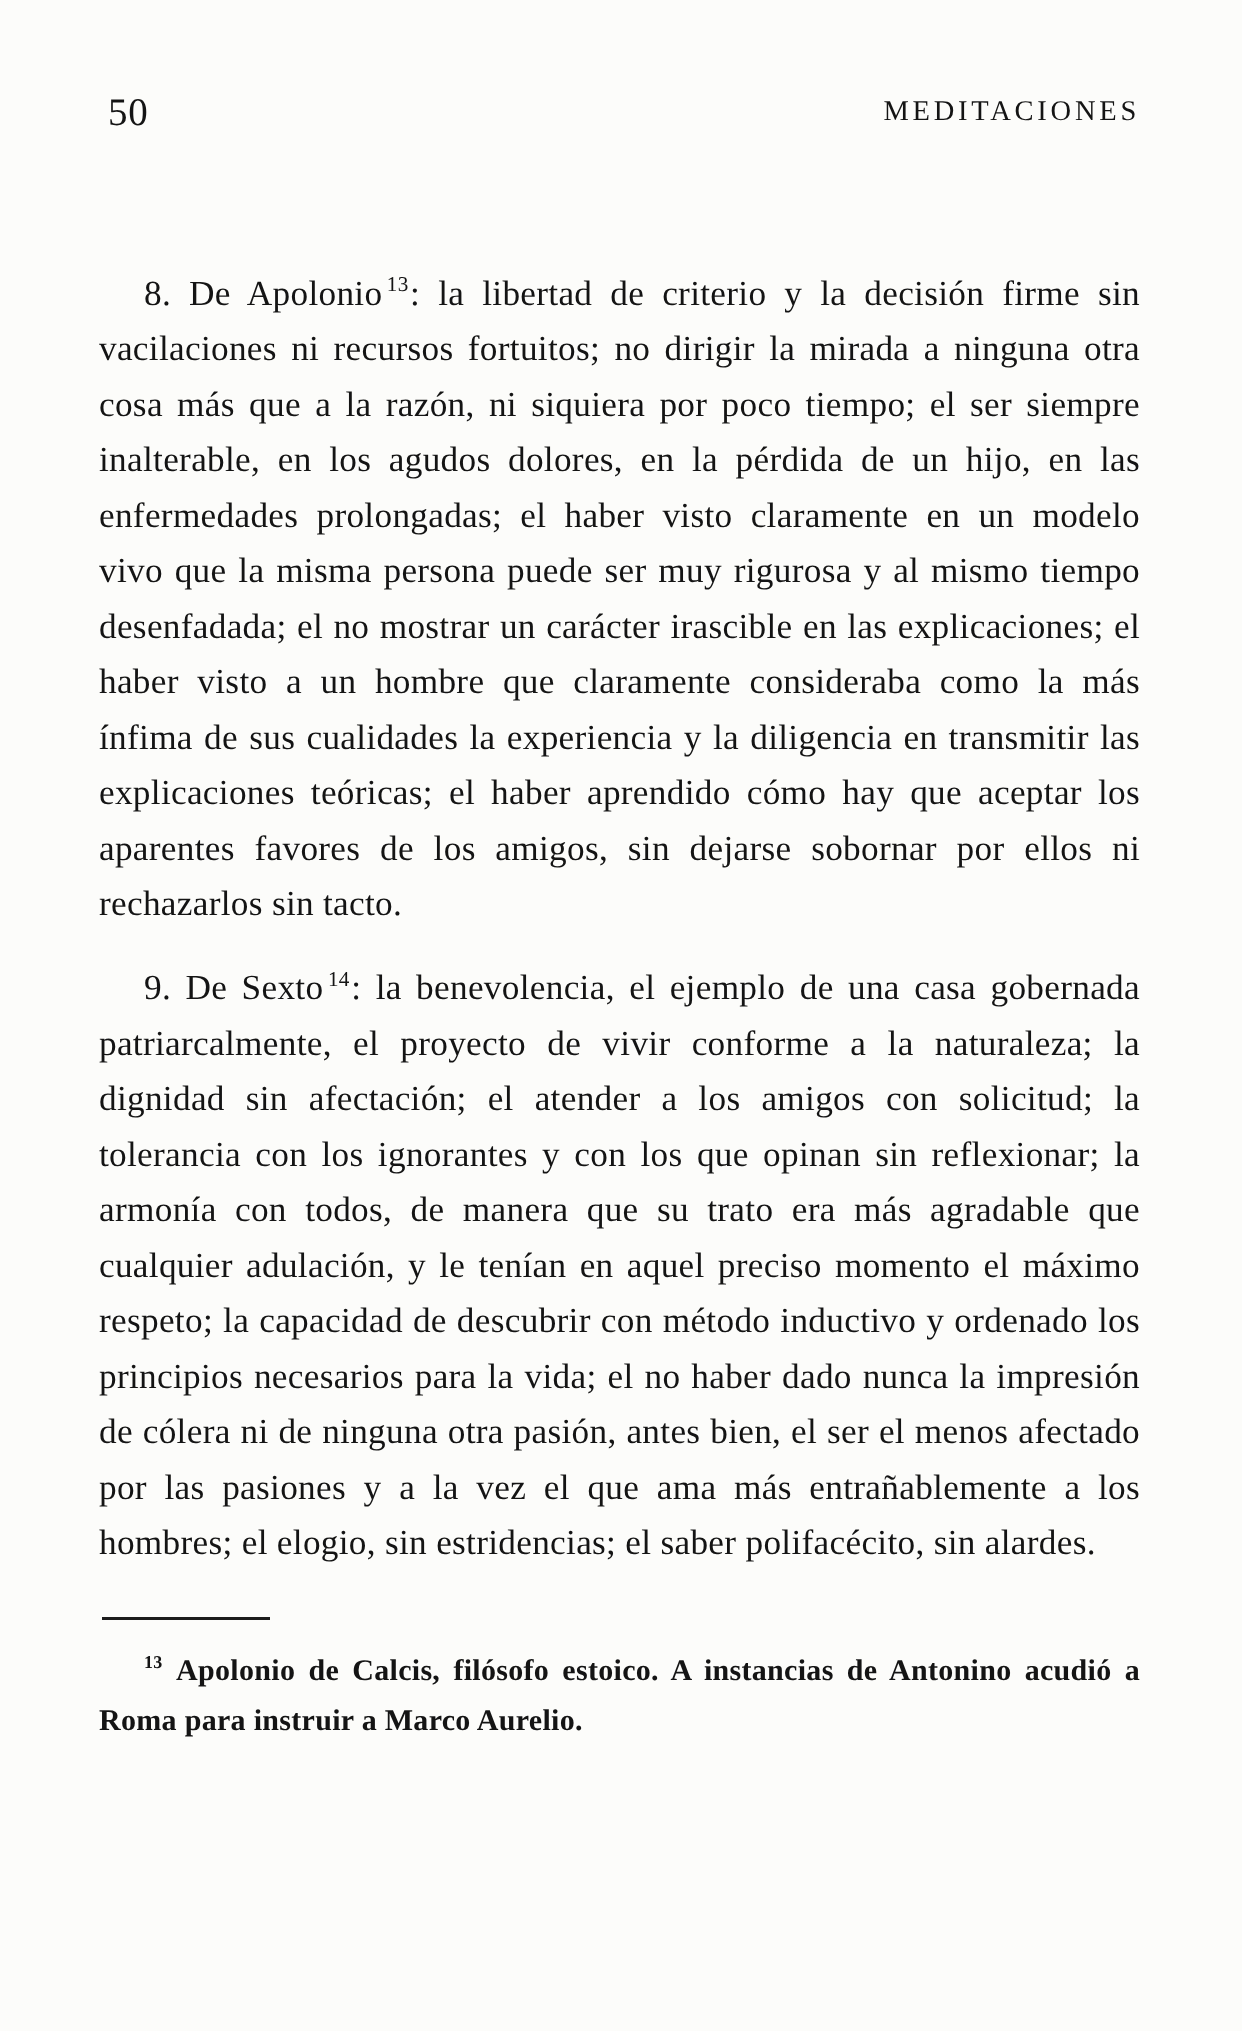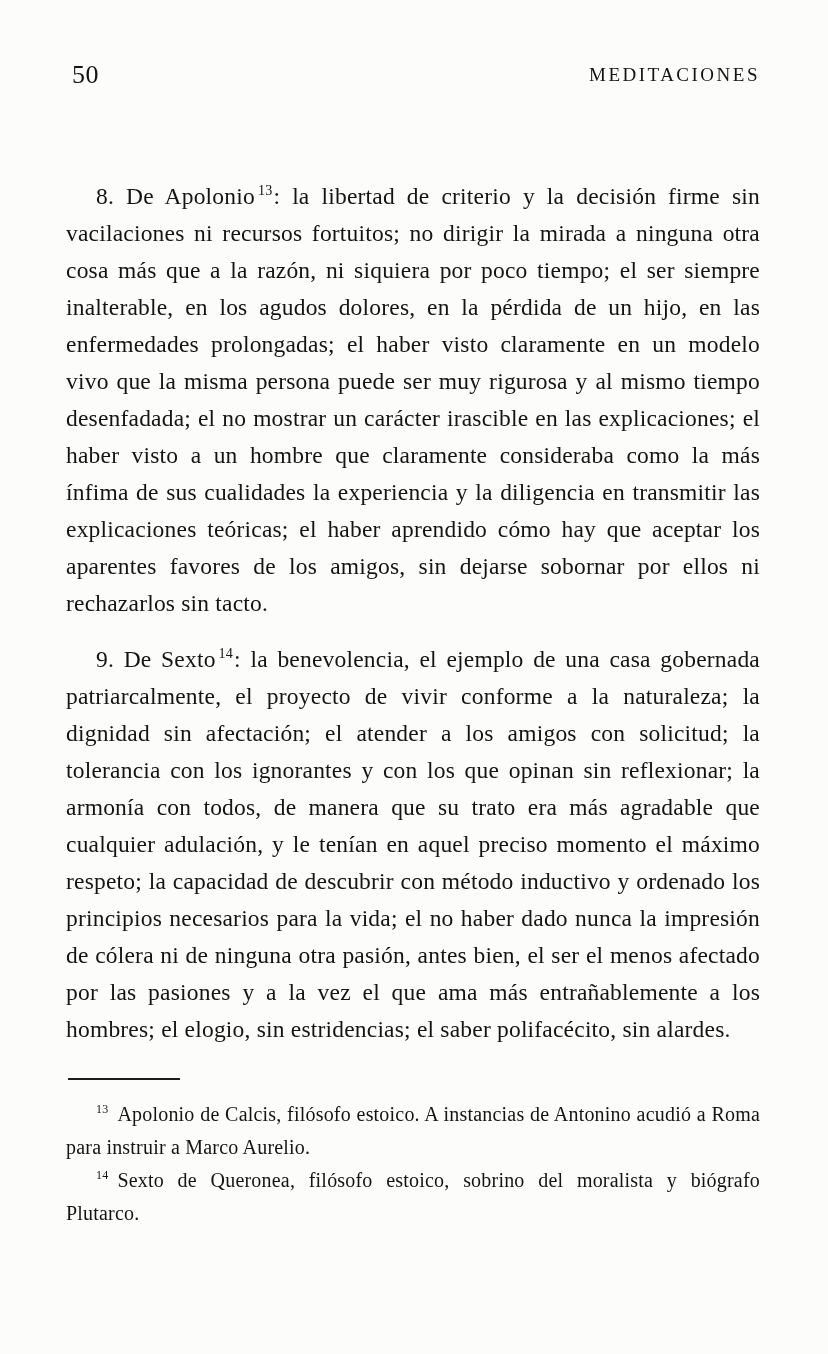--- a/index.html
+++ b/index.html
@@ -57,20 +57,21 @@
     font-size: 0.60em;
     line-height: 0;
     vertical-align: super;
   }
   .body-par sup.fnref {
     margin-left: 3px;
     margin-right: 1px;
   }
   .footnote-block {
     margin-top: 30px;
+    font-weight: bold;
   }
   .footnote-rule {
     width: 112px;
     height: 0;
     border-top: 2.5px solid #1c1c1c;
     margin: 0 0 18px 2px;
   }
   .footnote {
     margin: 0;
     font-size: 20px;
@@ -97,18 +98,17 @@
 
     <p class="body-par"><span>8. De Apolonio</span><sup class="fnref">13</sup><span>: la libertad de criterio y la decisión firme sin vacilaciones ni recursos fortuitos; no dirigir la mirada a ninguna otra cosa más que a la razón, ni siquiera por poco tiempo; el ser siempre inalterable, en los agudos dolores, en la pérdida de un hijo, en las enfermedades prolongadas; el haber visto claramente en un modelo vivo que la misma persona puede ser muy rigurosa y al mismo tiempo desenfadada; el no mostrar un carácter irascible en las explicaciones; el haber visto a un hombre que claramente consideraba como la más ínfima de sus cualidades la experiencia y la diligencia en transmitir las explicaciones teóricas; el haber aprendido cómo hay que aceptar los aparentes favores de los amigos, sin dejarse sobornar por ellos ni rechazarlos sin tacto.</span></p>
 
     <p class="body-par"><span>9. De Sexto</span><sup class="fnref">14</sup><span>: la benevolencia, el ejemplo de una casa gobernada patriarcalmente, el proyecto de vivir conforme a la naturaleza; la dignidad sin afectación; el atender a los amigos con solicitud; la tolerancia con los ignorantes y con los que opinan sin reflexionar; la armonía con todos, de manera que su trato era más agradable que cualquier adulación, y le tenían en aquel preciso momento el máximo respeto; la capacidad de descubrir con método inductivo y ordenado los principios necesarios para la vida; el no haber dado nunca la impresión de cólera ni de ninguna otra pasión, antes bien, el ser el menos afectado por las pasiones y a la vez el que ama más entrañablemente a los hombres; el elogio, sin estridencias; el saber polifacécito, sin alardes.</span></p>
 
     <div class="footnote-block">
       <div class="footnote-rule"></div>
 
       <p class="footnote"><sup class="fnref">13</sup><span>Apolonio de Calcis, filósofo estoico. A instancias de Antonino acudió a Roma para instruir a Marco Aurelio.</span></p>
 
-      <p class="footnote"><sup class="fnref">14</sup><span>Sexto de Queronea, filósofo estoico, sobrino del moralista y biógrafo Plutarco.</span></p>
     </div>
 
   </div>
 
 </div>
 
 </body></html>

